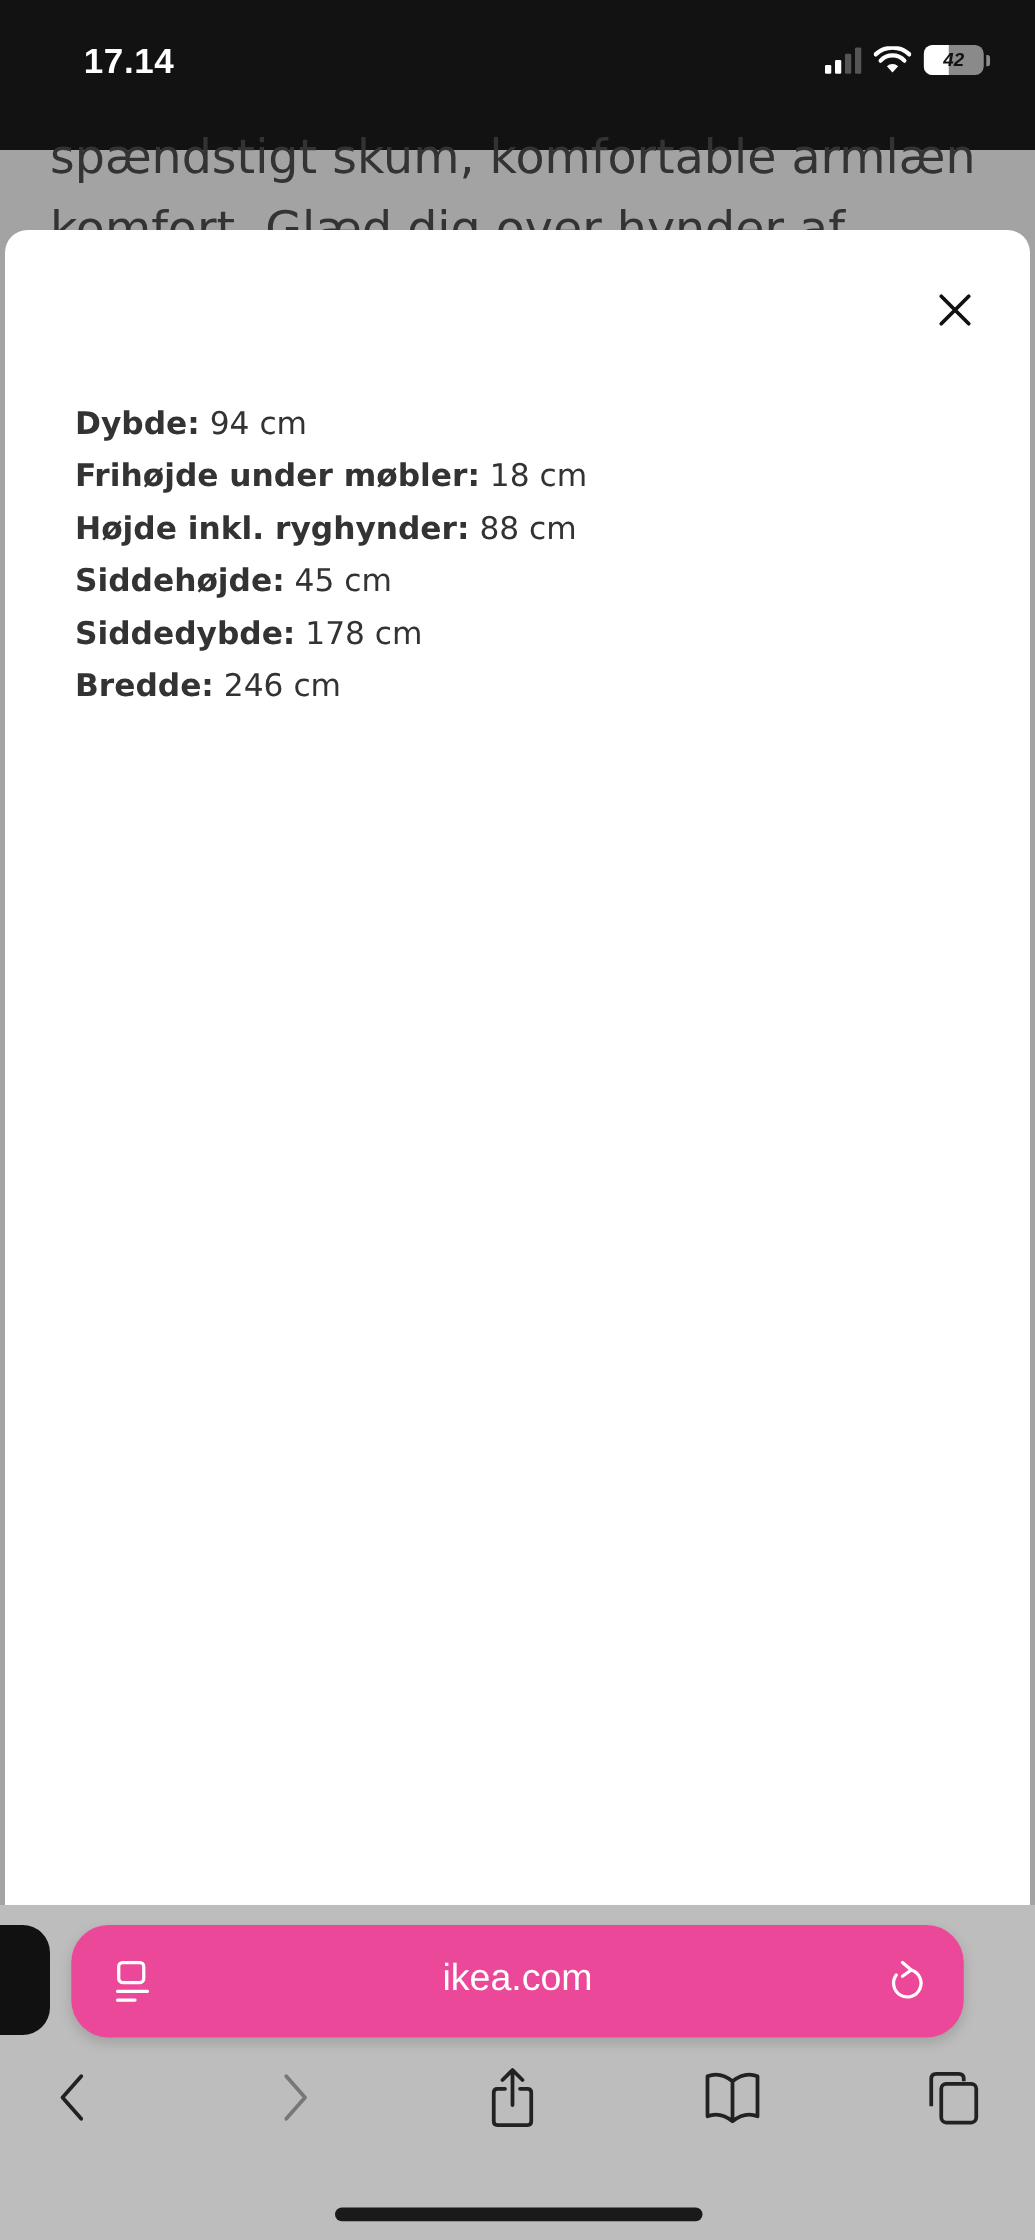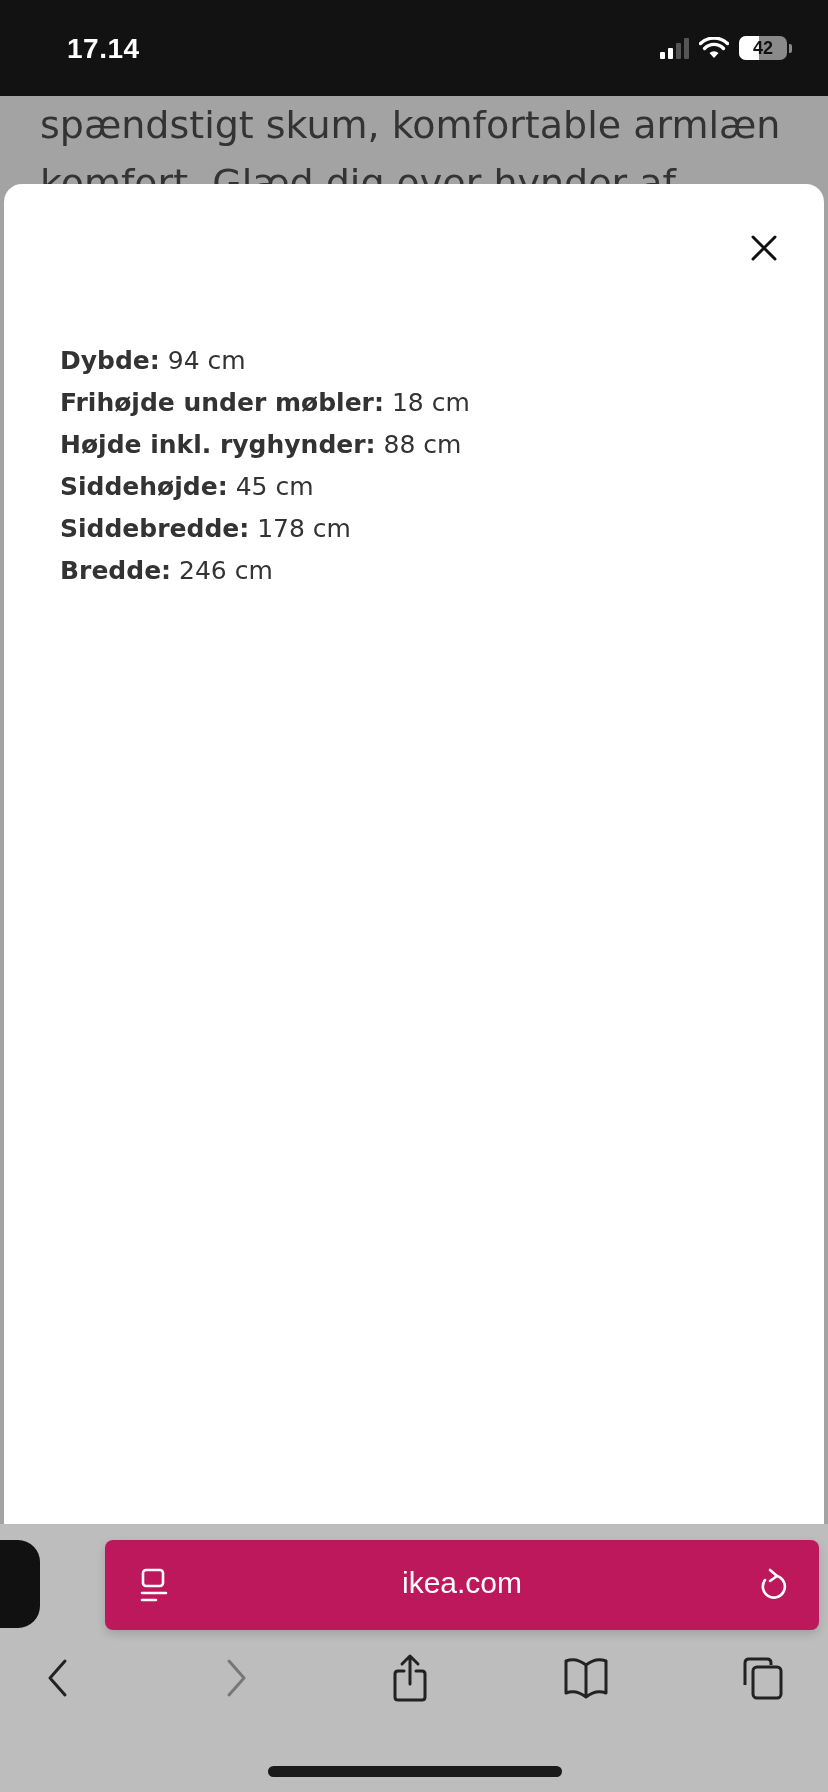--- a/index.html
+++ b/index.html
@@ -1,47 +1,47 @@
 <!DOCTYPE html>
 <html><head>
 <meta charset="utf-8">
 <style>
   * { box-sizing: border-box; margin: 0; padding: 0; }
   html, body { width: 828px; height: 1792px; overflow: hidden; }
   body { position: relative; background: #a3a3a3; font-family: "DejaVu Sans", sans-serif; }
 
   
-  .status-bar { position: absolute; left: 0; top: 0; width: 828px; height: 96px; background: #121212; color: #fff; }
+  .status-bar { position: absolute; left: 0; top: 0; width: 828px; height: 120px; background: #121212; color: #fff; }
   .status-time { position: absolute; left: 67px; top: 33px; font-family: "Liberation Sans", sans-serif; font-size: 28px; font-weight: bold; letter-spacing: 0.5px; }
   .status-icons { position: absolute; right: 36px; top: 36px; display: flex; align-items: center; gap: 10px; }
   .signal { display: flex; align-items: flex-end; gap: 3px; height: 22px; }
   .signal span { width: 5px; background: #fff; border-radius: 1px; }
   .signal span.dim { background: #555; }
   .battery { position: relative; width: 48px; height: 24px; border-radius: 7px; background: #8a8a8a; overflow: hidden; display: flex; align-items: center; justify-content: center; }
   .battery .fill { position: absolute; left: 0; top: 0; bottom: 0; width: 42%; background: #fff; }
-  .battery .pct { position: relative; font-family: "Liberation Sans", sans-serif; font-weight: bold; font-size: 18px; color: #111; }
+  .battery .pct { position: relative; font-family: "Liberation Sans", sans-serif; font-weight: bold; font-size: 15px; color: #111; font-style: italic; }
   .battery-nub { width: 3px; height: 9px; background: #8a8a8a; border-radius: 0 2px 2px 0; margin-left: -8px; }
 
   
   .bg-text { position: absolute; left: 40px; top: 96px; width: 780px; font-family: "DejaVu Sans", sans-serif; font-size: 38px; line-height: 58px; color: #333; white-space: nowrap; overflow: hidden; height: 90px; }
 
   
   .modal { position: absolute; left: 4px; top: 184px; width: 820px; height: 1340px; background: #fff; border-radius: 18px 18px 0 0; }
   .close-btn { position: absolute; right: 40px; top: 44px; width: 40px; height: 40px; display: flex; align-items: center; justify-content: center; cursor: pointer; }
-  .spec-list { position: absolute; left: 56px; top: 134px; list-style: none; margin-top: 22px; }
+  .spec-list { position: absolute; left: 56px; top: 134px; list-style: none; }
   .spec-row { font-family: "DejaVu Sans", sans-serif; font-size: 25px; line-height: 42px; color: #333; white-space: nowrap; }
   .spec-label { font-weight: bold; color: #333; }
 
   .diagram { position: absolute; left: 60px; top: 700px; width: 700px; height: 400px; }
   .dim-text { font-family: "DejaVu Sans", sans-serif; font-weight: bold; font-size: 15px; fill: #1a58b8; }
 
   
   .bottom-bar { position: absolute; left: 0; top: 1524px; width: 828px; height: 268px; background: #bdbdbd; }
   .tab-peek { position: absolute; left: -20px; top: 1540px; width: 60px; height: 88px; background: #111; border-radius: 22px; }
-  .url-bar { position: absolute; left: 57px; top: 1540px; width: 714px; height: 90px; background: #be185d; border-radius: 8px; box-shadow: 0 4px 10px rgba(0,0,0,0.15); margin-left: 48px; }
+  .url-bar { position: absolute; left: 57px; top: 1540px; width: 714px; height: 90px; background: #ec4899; border-radius: 30px; box-shadow: 0 4px 10px rgba(0,0,0,0.15); }
   .url-text { position: absolute; left: 0; right: 0; top: 26px; text-align: center; color: #fff; font-family: "Liberation Sans", sans-serif; font-size: 30px; }
   .reader-icon { position: absolute; left: 34px; top: 28px; width: 30px; height: 36px; }
   .reload-icon { position: absolute; right: 28px; top: 26px; width: 36px; height: 38px; }
   .toolbar-btn { position: absolute; top: 1650px; width: 56px; height: 56px; display: flex; align-items: center; justify-content: center; }
   .home-indicator { position: absolute; left: 268px; top: 1766px; width: 294px; height: 11px; background: #1a1a1a; border-radius: 6px; }
 </style>
 </head>
 <body>
 
 <div class="status-bar">
@@ -76,21 +76,21 @@
     <svg width="26" height="26" viewBox="0 0 26 26">
       <path d="M2 2 L24 24 M24 2 L2 24" stroke="#111" stroke-width="3" stroke-linecap="round"></path>
     </svg>
   </div>
 
   <ul class="spec-list">
     <li class="spec-row"><span class="spec-label">Dybde:</span> <span>94 cm</span></li>
     <li class="spec-row"><span class="spec-label">Frihøjde under møbler:</span> <span>18 cm</span></li>
     <li class="spec-row"><span class="spec-label">Højde inkl. ryghynder:</span> <span>88 cm</span></li>
     <li class="spec-row"><span class="spec-label">Siddehøjde:</span> <span>45 cm</span></li>
-    <li class="spec-row"><span class="spec-label">Siddebredde:</span> <span>178 cm</span></li>
+    <li class="spec-row"><span class="spec-label">Siddedybde:</span> <span>178 cm</span></li>
     <li class="spec-row"><span class="spec-label">Bredde:</span> <span>246 cm</span></li>
   </ul>
 
   <svg class="diagram" viewBox="0 0 700 400" style="left:0;top:0;position:absolute;width:820px;height:1340px;" width="820" height="1340">
     <g transform="translate(0,0)">
 
       <g fill="none" stroke="#1a1a1a" stroke-width="2.2" stroke-linejoin="round">
 
         <path d="M192 806 Q188 798 200 794 L378 785 L388 792 L392 860 L208 878 Z"></path>
         <path d="M392 788 L552 776 Q560 778 562 790 L570 845 L402 866 Z"></path>

